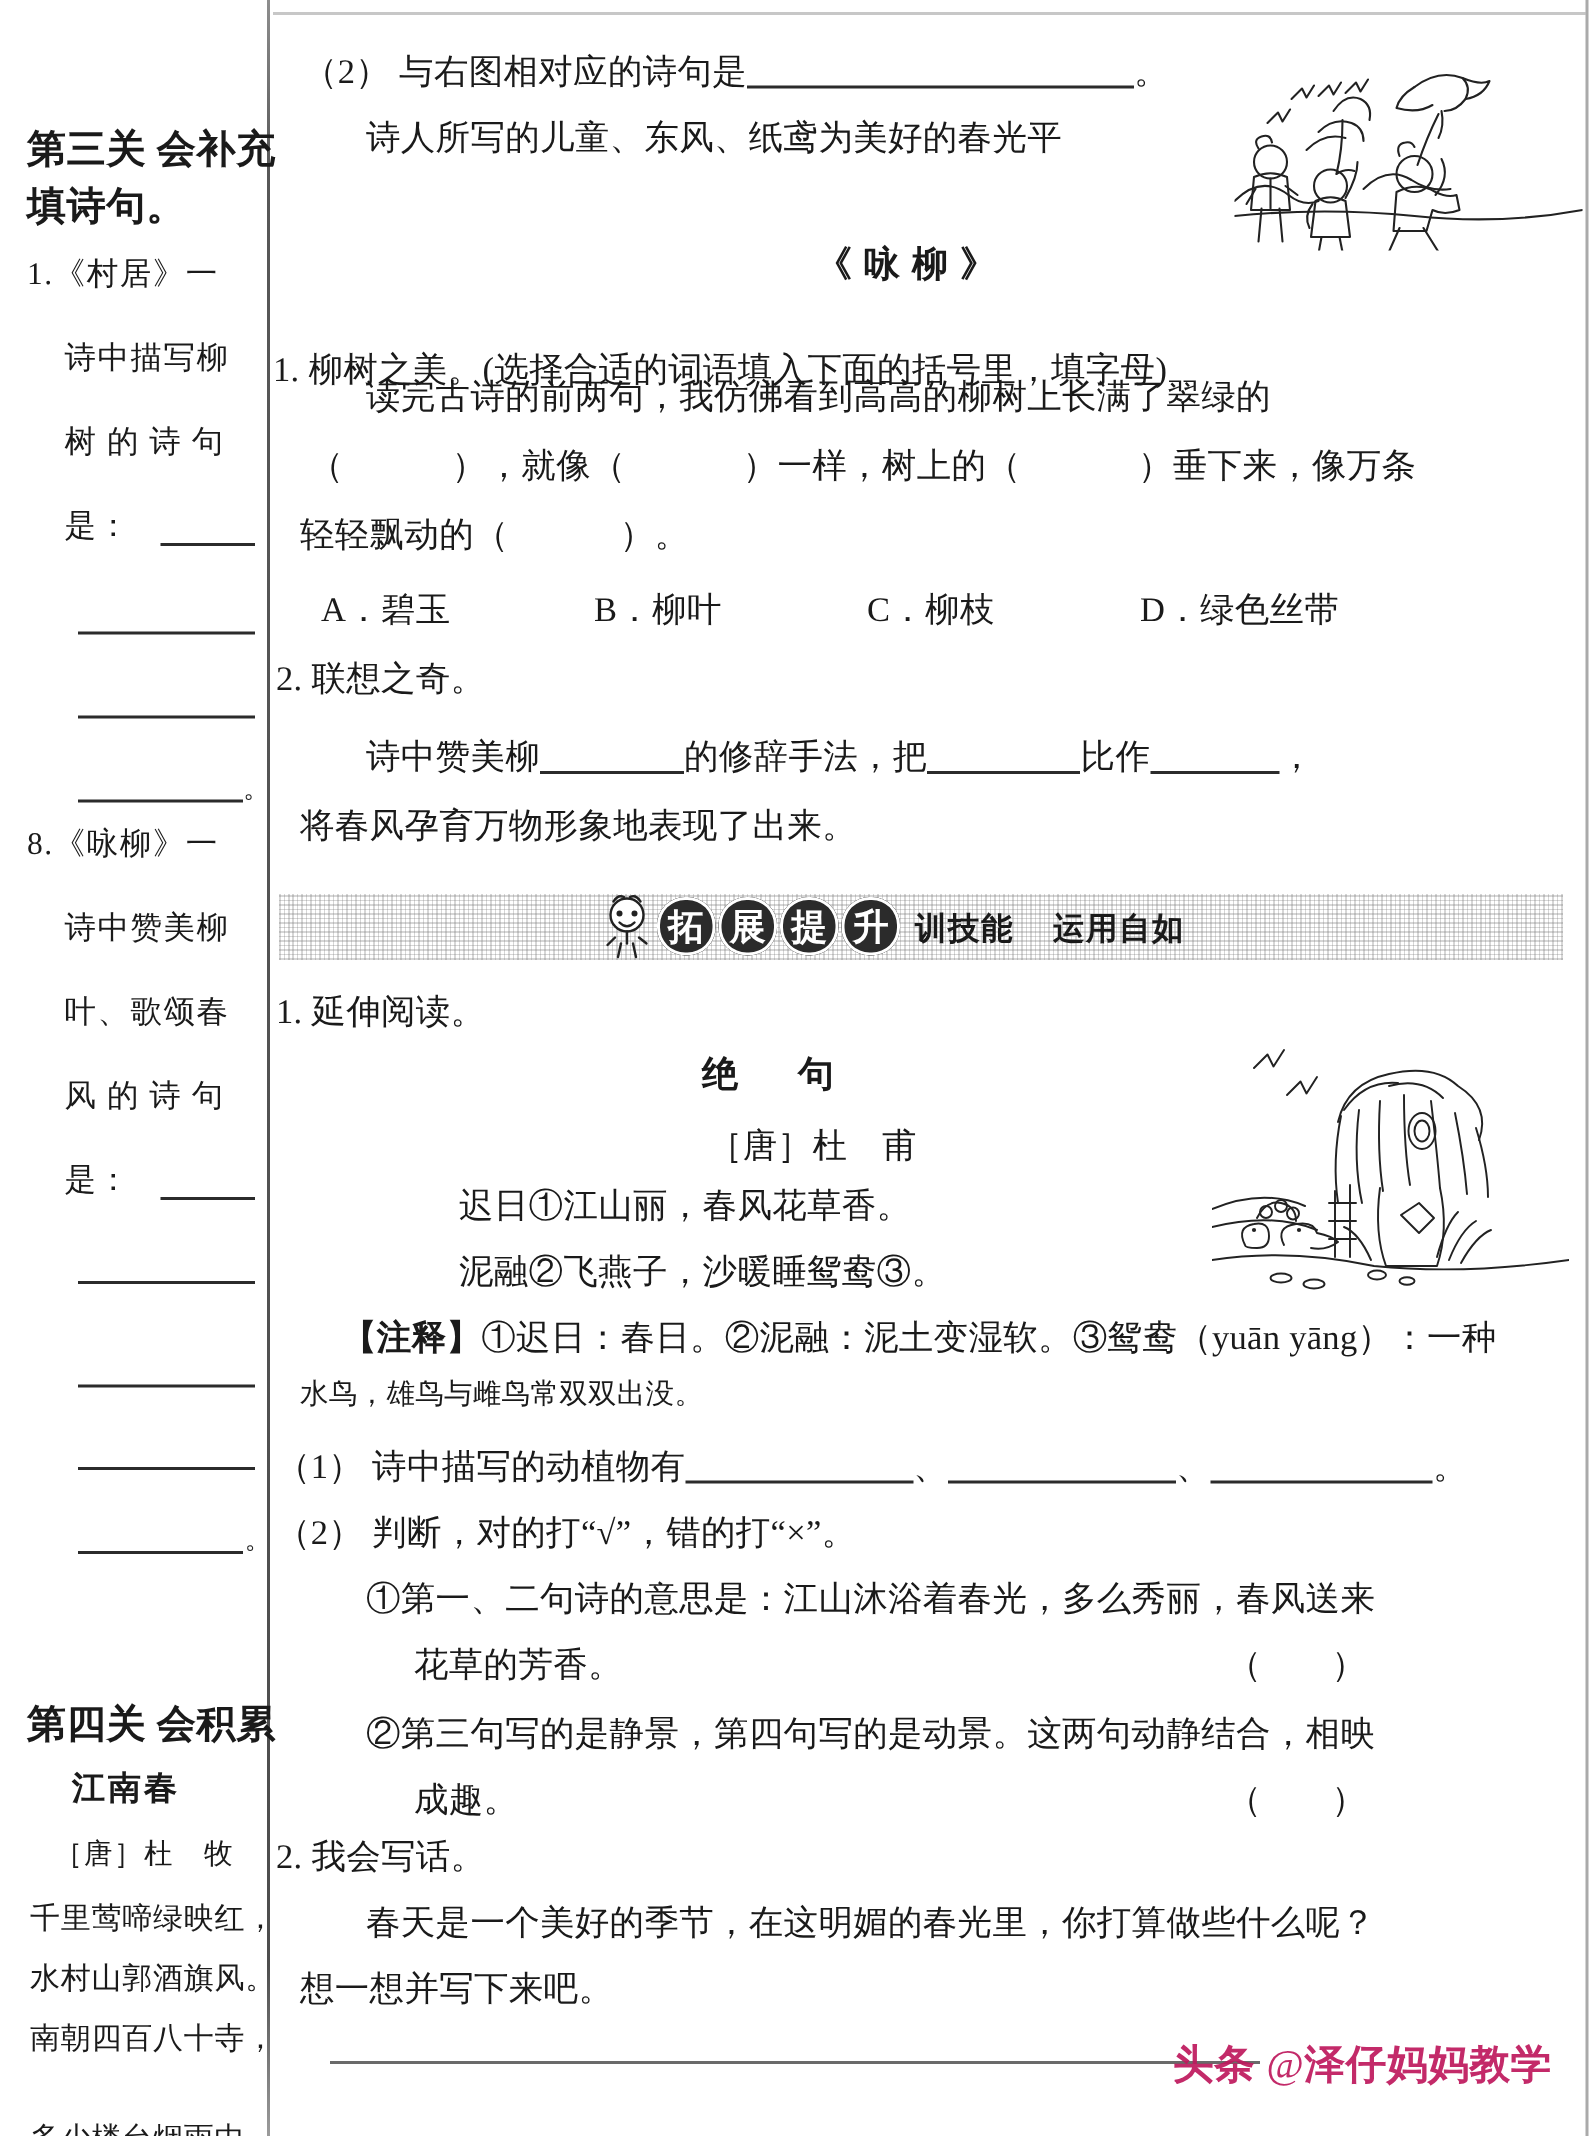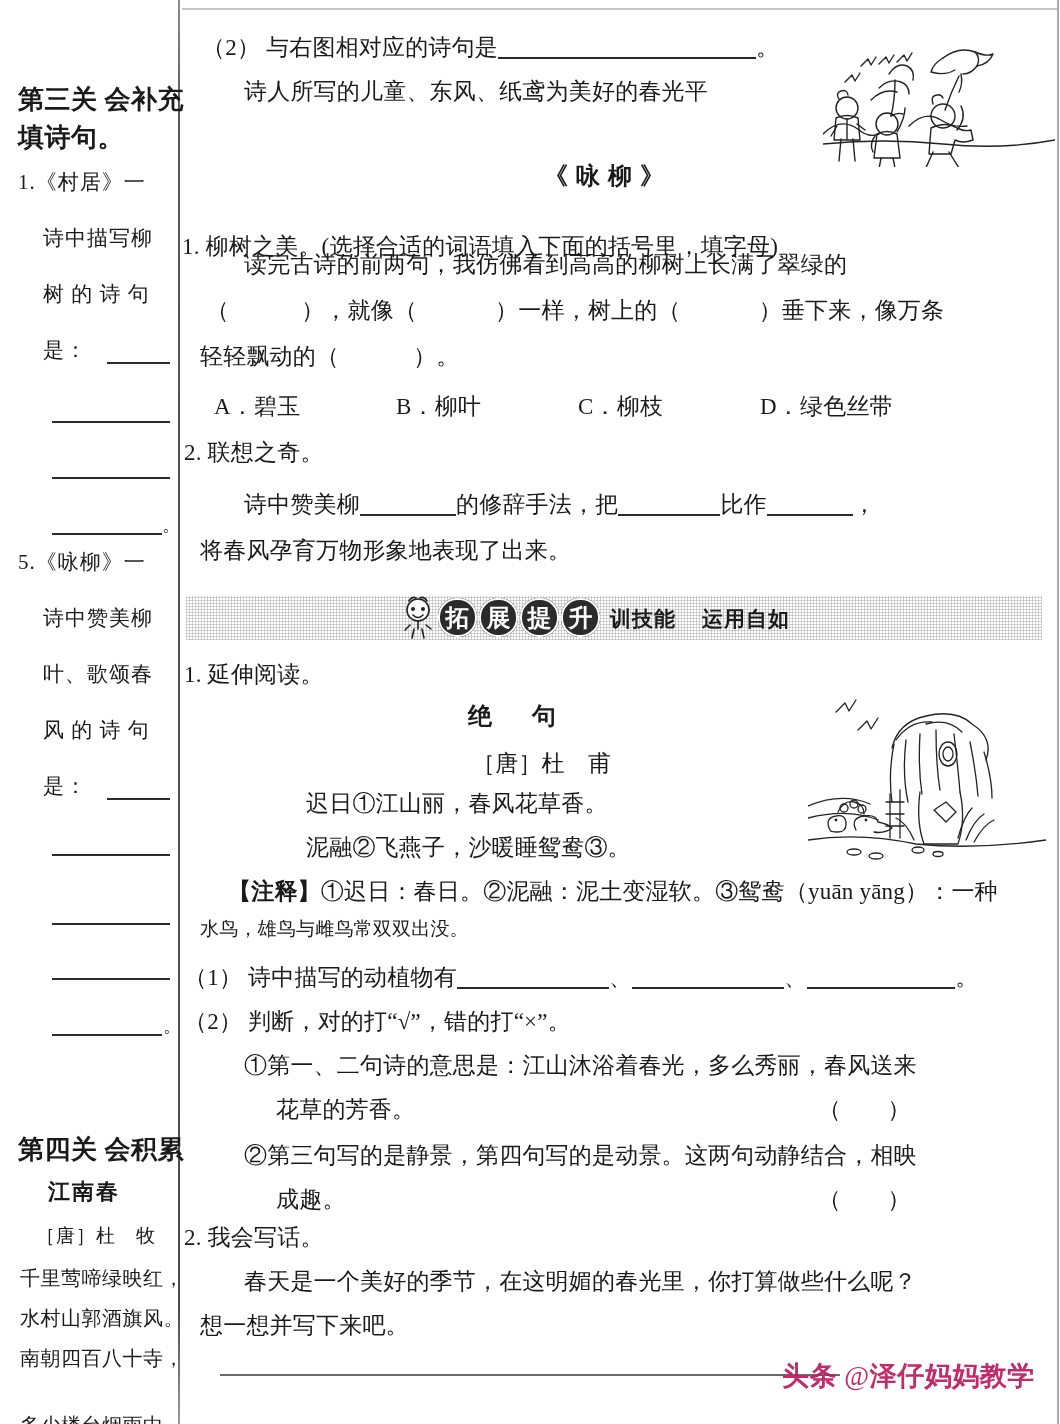--- a/index.html
+++ b/index.html
@@ -228,21 +228,21 @@
     <div class="sb-line" style="left:43px; top:224px;">诗中描写柳</div>
     <div class="sb-line" style="left:43px; top:280px;">树 的 诗 句</div>
     <div class="sb-line" style="left:43px; top:336px;">是：</div>
 
     <div class="blank-rule" style="left:107px; top:362px; width:63px;"></div>
     <div class="blank-rule" style="left:52px;  top:421px; width:118px;"></div>
     <div class="blank-rule" style="left:52px;  top:477px; width:118px;"></div>
     <div class="blank-rule" style="left:52px;  top:533px; width:110px;"></div>
     <div class="tiny-period" style="left:162px; top:516px;">。</div>
 
-    <div class="sb-line" style="left:18px; top:548px;">5.《咏柳》一</div>
+    <div class="sb-line" style="left:18px; top:548px;">8.《咏柳》一</div>
     <div class="sb-line" style="left:43px; top:604px;">诗中赞美柳</div>
     <div class="sb-line" style="left:43px; top:660px;">叶、歌颂春</div>
     <div class="sb-line" style="left:43px; top:716px;">风 的 诗 句</div>
     <div class="sb-line" style="left:43px; top:772px;">是：</div>
 
     <div class="blank-rule" style="left:107px; top:798px; width:63px;"></div>
     <div class="blank-rule" style="left:52px;  top:854px; width:118px;"></div>
     <div class="blank-rule" style="left:52px;  top:923px; width:118px;"></div>
     <div class="blank-rule" style="left:52px;  top:978px; width:118px;"></div>
     <div class="blank-rule" style="left:52px;  top:1034px; width:110px;"></div>

